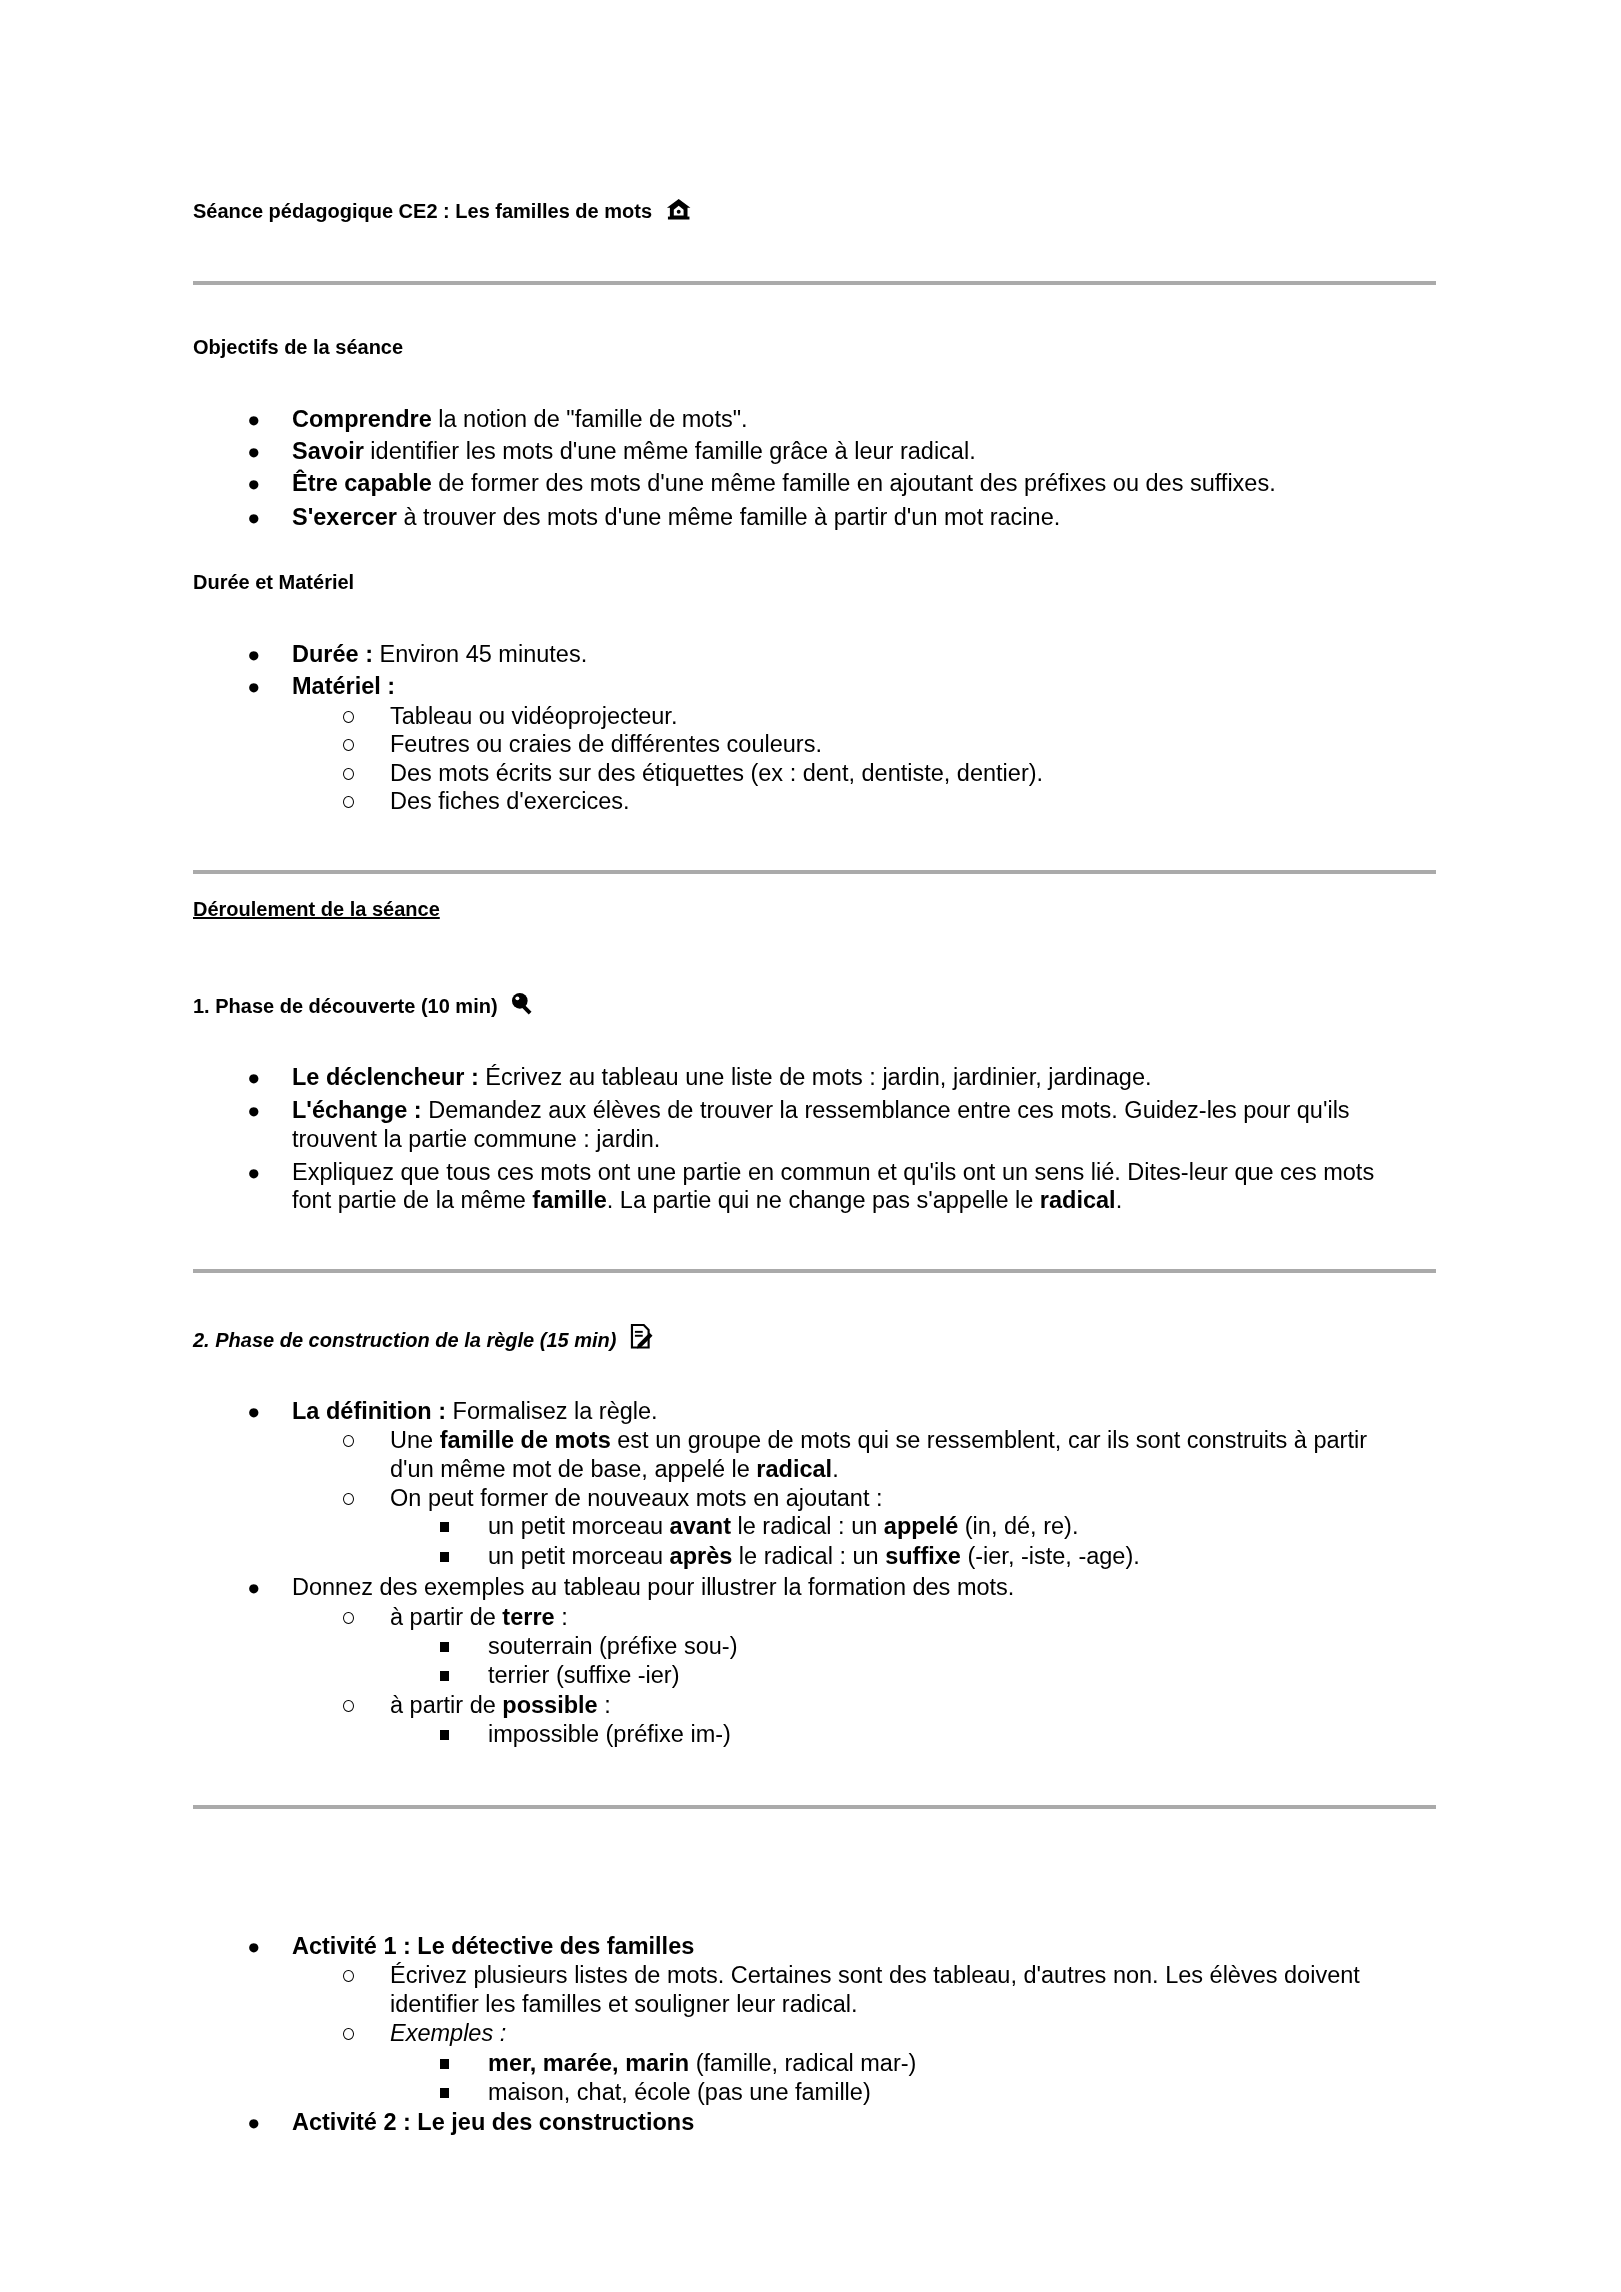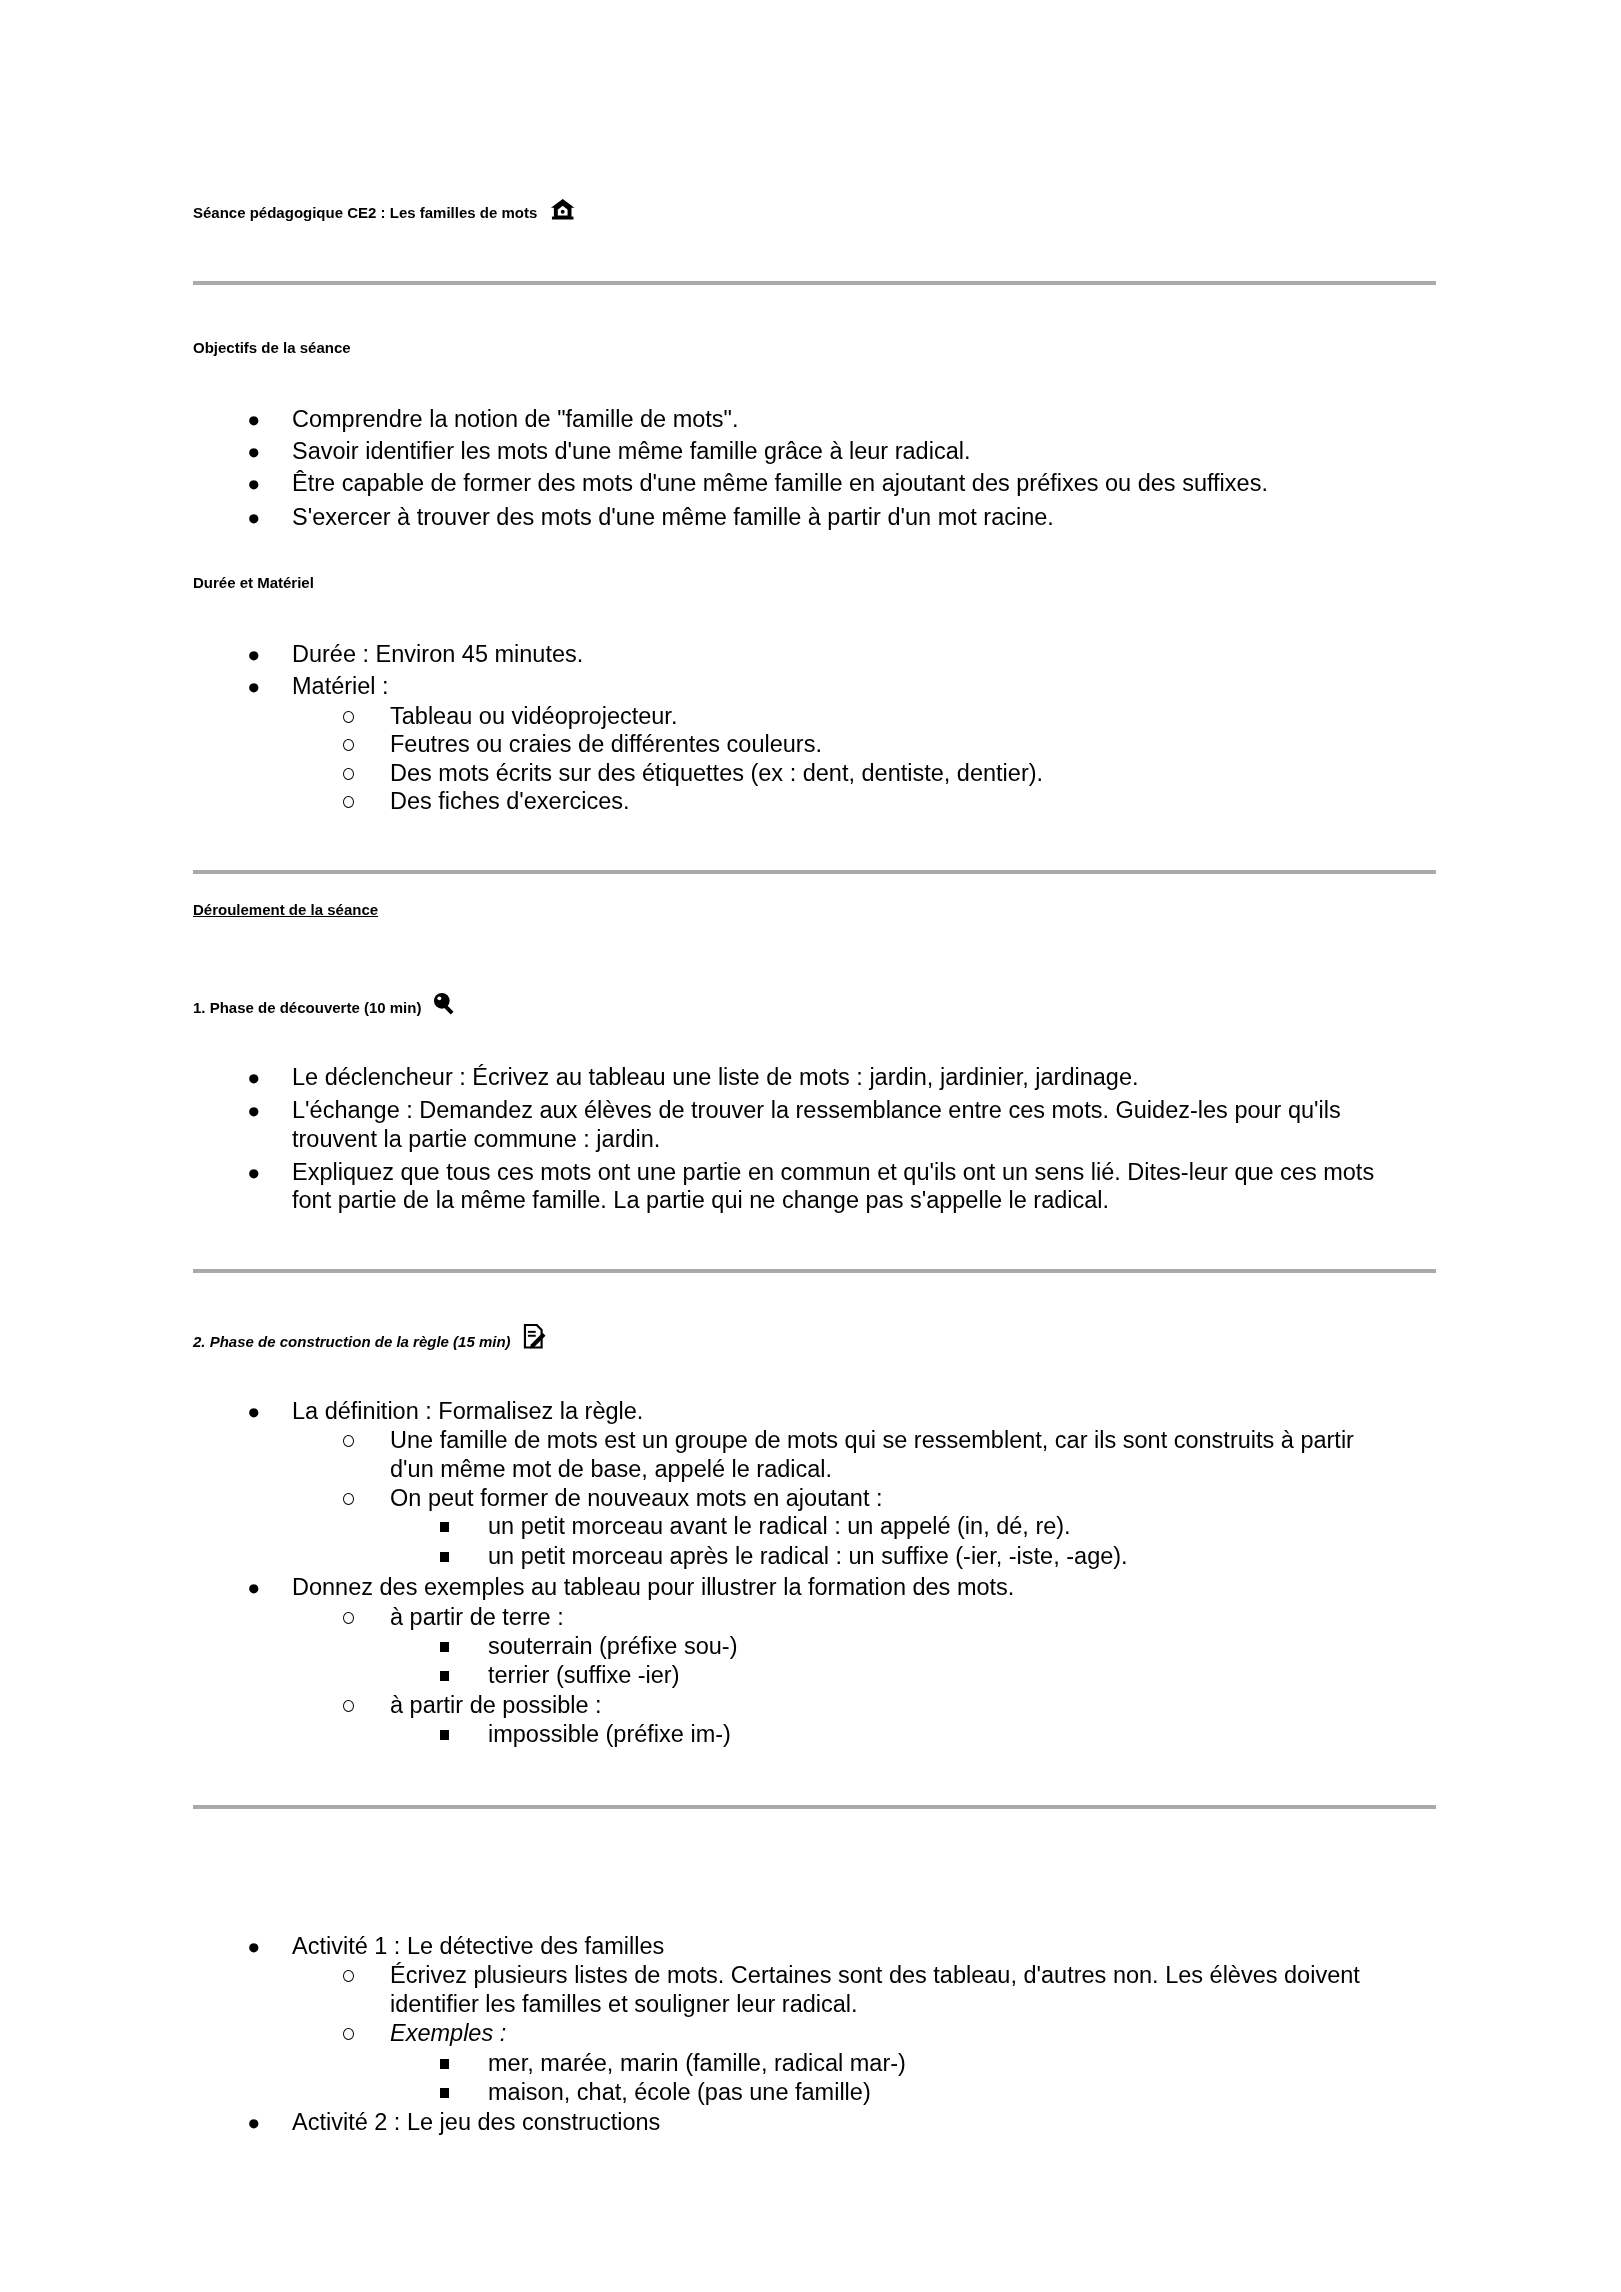--- a/index.html
+++ b/index.html
@@ -1,31 +1,31 @@
 <!DOCTYPE html>
 <html><head>
 <meta charset="utf-8">
 <style>
   html, body { margin: 0; padding: 0; background: #ffffff; }
   body { width: 1621px; height: 2293px; position: relative; overflow: hidden;
          font-family: "Liberation Sans", sans-serif; color: #000; font-size: 23.5px; }
   .page { position: absolute; left: 0; top: 0; width: 1621px; height: 2293px; }
   .abs { position: absolute; white-space: nowrap; }
-  .h { font-weight: bold; font-size: 15px; line-height: 29px; }
+  .h { font-weight: bold; font-size: 20px; line-height: 29px; }
   .hr { position: absolute; left: 193px; width: 1243px; height: 3.9px; background: #aaaaaa; }
   .li { position: absolute; line-height: 29px; font-size: 23.5px; }
   .b1 { position: absolute; left: 247px; width: 13.7px; text-align: center; font-size: 21.6px; }
   .b2 { position: absolute; left: 342px; width: 15.7px; height: 15.7px; }
   .b2::before { content: ""; position: absolute; left: 1px; top: 0; width: 10.8px; height: 11.8px;
                 border: 1.6px solid #000; border-radius: 50%; box-sizing: border-box; }
   .b3 { position: absolute; left: 440px; width: 8.8px; height: 9.8px; background: #000; }
   .t1 { position: absolute; left: 292px; width: 1147px; white-space: normal; }
   .t2 { position: absolute; left: 390px; width: 1049px; white-space: normal; }
   .t3 { position: absolute; left: 488px; width: 951px; white-space: normal; }
-  b { font-weight: normal; }
+  b { font-weight: bold; }
   i { font-style: italic; }
   .icon { display: inline-block; vertical-align: -2.9px; margin-left: 7.8px; }
 </style>
 </head>
 <body>
 
 <div class="page">
 
   <div class="abs h" style="left:193px; top:197px;">
     <span>Séance pédagogique CE2 : Les familles de mots</span>

